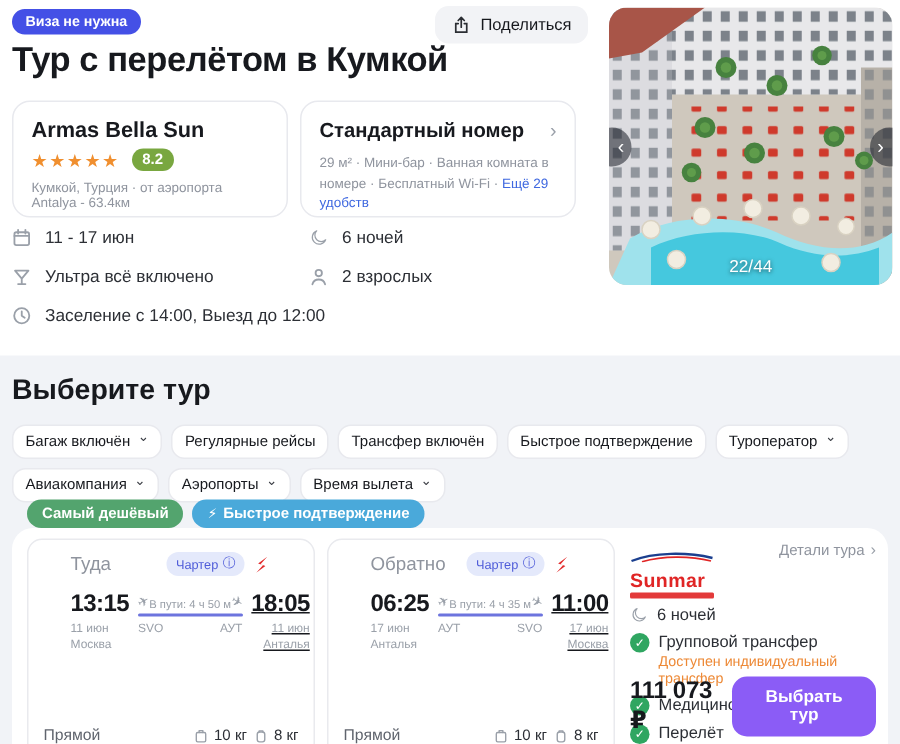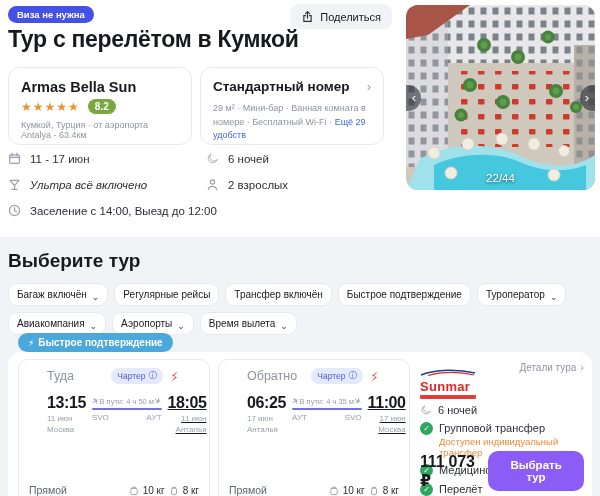--- a/index.html
+++ b/index.html
@@ -39,21 +39,21 @@
     display:flex; align-items:center; justify-content:center; font-family:inherit; }
   .gal-prev { left:-11px; padding-left:12px; }
   .gal-next { right:-11px; padding-right:12px; }
   .gal-counter { position:absolute; bottom:6px; left:0; width:100%; text-align:center; color:#fff;
     font-size:11.5px; text-shadow:0 1px 3px rgba(0,0,0,.6); }
 
   
   .bottom { position:absolute; left:0; top:237px; width:600px; height:259px; background:#f1f3f7; }
   .tours-heading { position:absolute; left:8px; top:13px; font-size:19px; font-weight:bold; }
   .chips { position:absolute; left:8px; top:46px; width:586px; display:flex; flex-wrap:wrap; gap:6px; }
-  .chip { display:flex; align-items:flex-end; gap:5px; background:#fff; border:1px solid #e8e9ee; border-radius:9px;
+  .chip { display:flex; align-items:flex-start; gap:5px; background:#fff; border:1px solid #e8e9ee; border-radius:9px;
     padding:5px 8px; font-size:10px; color:#17191e; cursor:pointer; font-family:inherit; white-space:nowrap; }
   .chip .chev-down { font-size:9px; color:#3a3d44; line-height:.6; }
 
   .badges { position:absolute; left:18px; top:96px; display:flex; gap:6px; }
   .pill { color:#fff; font-size:10px; font-weight:bold; padding:4px 10px; border-radius:10px; display:flex; align-items:center; gap:4px; }
   .pill-green { background:#53a46e; }
   .pill-blue { background:#4aa9da; }
   .pill .bolt { font-size:9px; }
 
   .tour-card { position:absolute; left:8px; top:115px; width:584px; height:160px; background:#fff; border-radius:14px; }
@@ -144,21 +144,21 @@
         <path d="M2 6.5h12M5 1.5v3M11 1.5v3"></path>
     </svg>
     <span>11 - 17 июн</span>
   </div>
   <div class="detail" style="left:206px; top:152px;">
     <svg width="13" height="13" viewBox="0 0 24 24" class="icon-stroke">
       <path d="M20.5 14.5A8.5 8.5 0 1 1 9.5 3.5a7 7 0 0 0 11 11Z"></path>
     </svg>
     <span>6 ночей</span>
   </div>
-  <div class="detail" style="left:8px; top:178px;font-style:italic;">
+  <div class="detail" style="left:8px; top:178px;">
     <svg width="13" height="13" viewBox="0 0 16 16" class="icon-stroke">
       <path d="M2.5 3h11L8 9.5 2.5 3ZM8 9.5V14M5 14h6"></path>
     </svg>
     <span>Ультра всё включено</span>
   </div>
   <div class="detail" style="left:206px; top:178px;">
     <svg width="13" height="13" viewBox="0 0 16 16" class="icon-stroke">
       <circle cx="8" cy="5" r="2.6"></circle>
         <path d="M2.8 14.2a5.4 5.4 0 0 1 10.4 0"></path>
     </svg>
@@ -261,20 +261,21 @@
         <span>Аэропорты</span>
         <span class="chev-down">⌄</span>
       </button>
       <button class="chip">
         <span>Время вылета</span>
         <span class="chev-down">⌄</span>
       </button>
     </div>
 
     <div class="badges">
+      <span class="pill pill-green">Самый дешёвый</span>
       <span class="pill pill-blue">
         <span class="bolt">⚡</span>
         <span>Быстрое подтверждение</span>
       </span>
     </div>
 
     <div class="tour-card">
 
       <div class="flight-card fc-1">
         <div class="fc-head">

